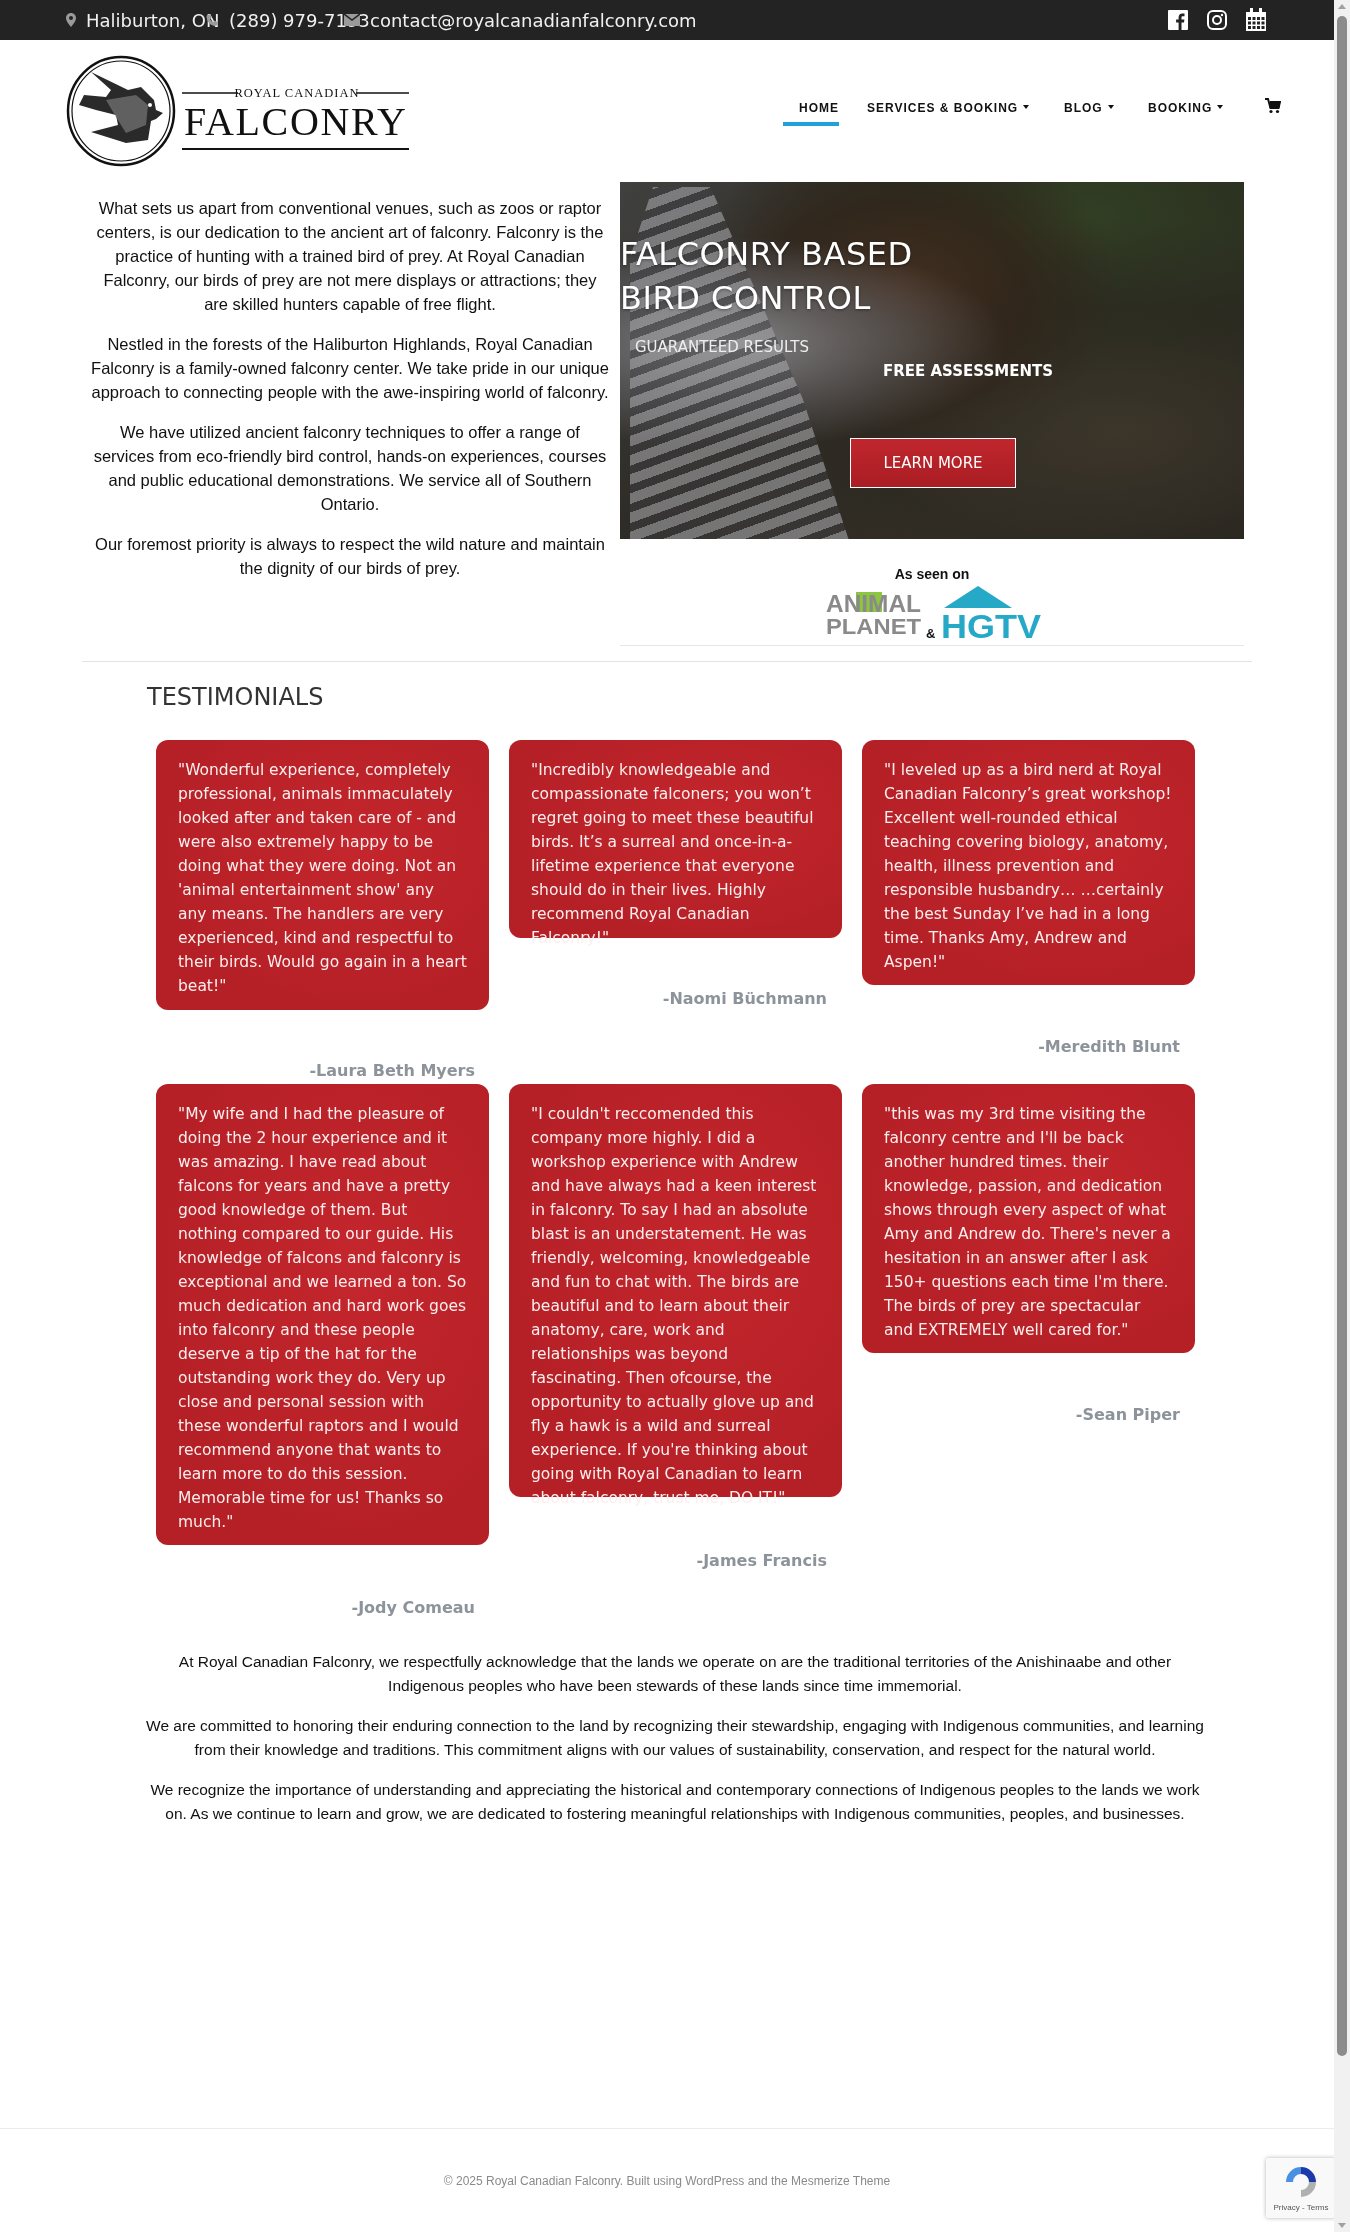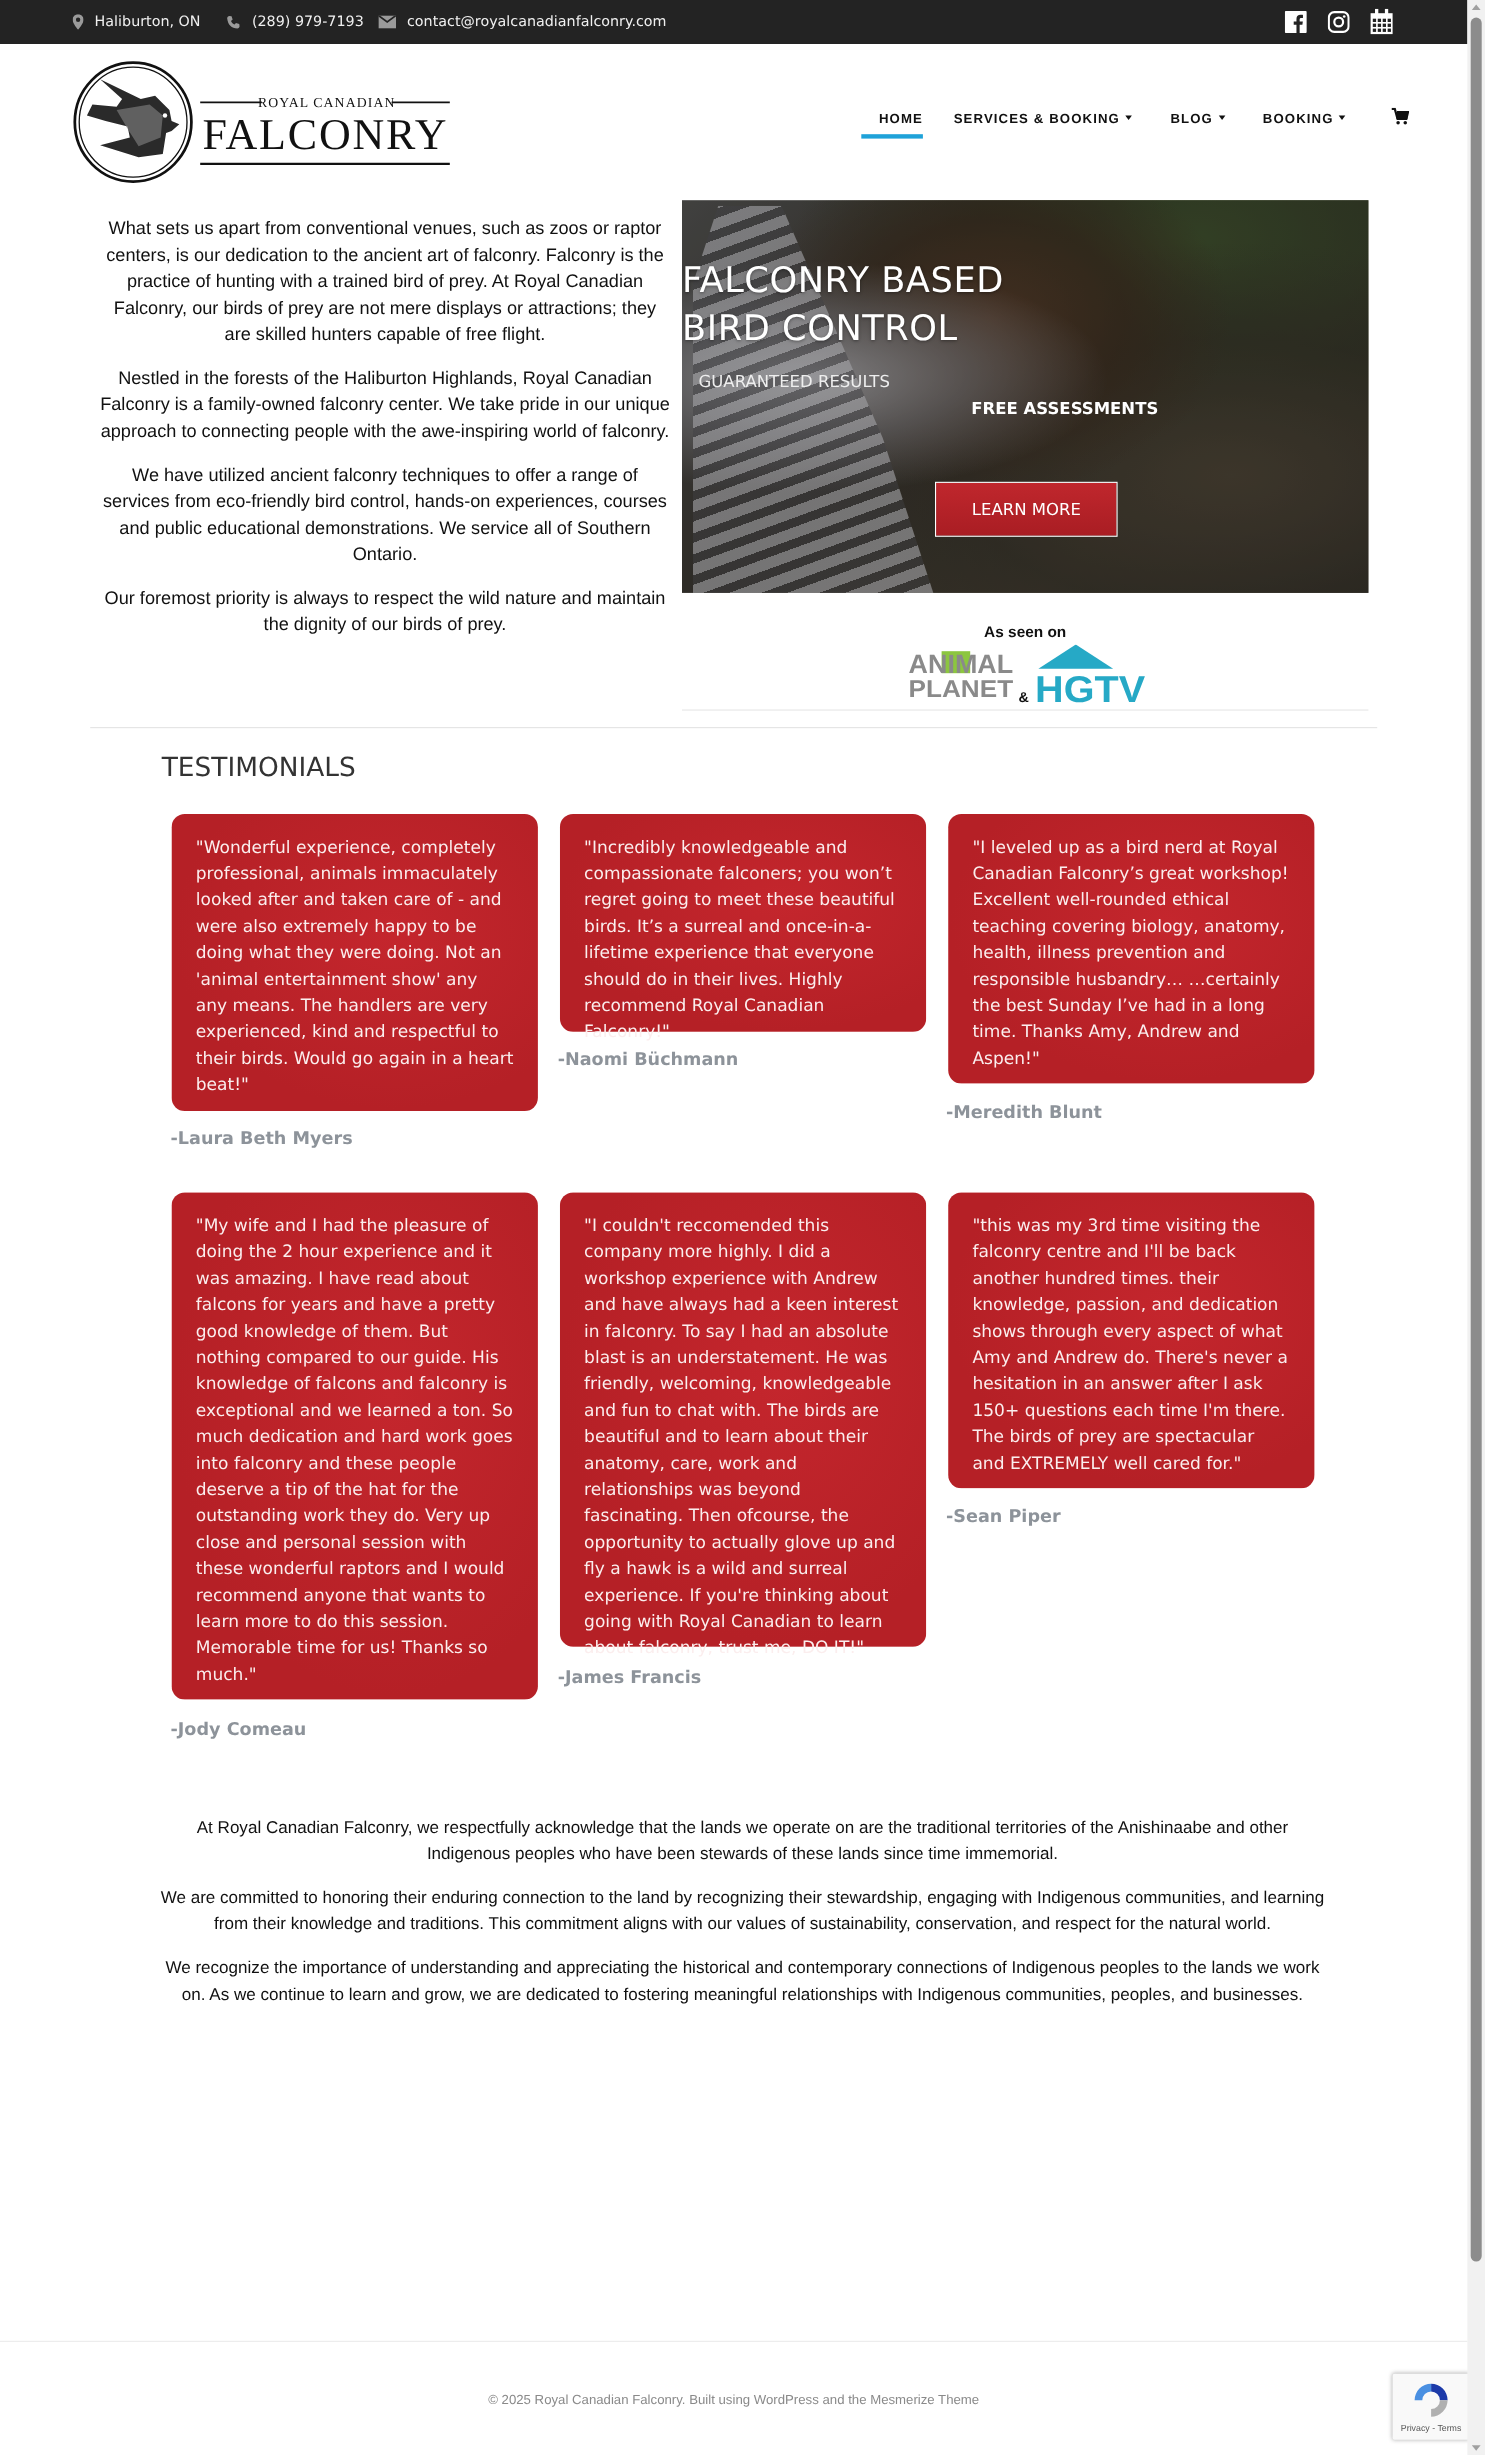--- a/index.html
+++ b/index.html
@@ -1,21 +1,21 @@
 <!DOCTYPE html>
 <html><head>
 <meta charset="utf-8">
 <style>
   * { box-sizing: border-box; margin: 0; padding: 0; }
   html, body { width: 1350px; height: 2232px; overflow: hidden; background: #ffffff; }
   body { font-family: "Liberation Sans", sans-serif; color: #222; position: relative; }
 
   
   .topbar { position: absolute; left: 0; top: 0; width: 1334px; height: 40px; background: #232323; color: #fff; }
-  .topbar .info { position: absolute; top: 0; height: 40px; display: flex; align-items: center; font-size: 13px; font-family: "DejaVu Sans", sans-serif; color: #f0f0f0; }
+  .topbar .info { position: absolute; top: 0; height: 40px; display: flex; align-items: center; font-size: 18px; font-family: "DejaVu Sans", sans-serif; color: #f0f0f0; }
   .topbar .info .ico { color: #9a9a9a; margin-right: 10px; font-size: 14px; display: inline-flex; }
   .topbar .social { position: absolute; top: 8px; display: flex; align-items: center; }
 
   
   .logo { position: absolute; left: 66px; top: 55px; width: 343px; height: 112px; }
   .nav { position: absolute; top: 96px; height: 24px; display: flex; align-items: center; font-family: "Liberation Sans", sans-serif; font-weight: bold; font-size: 12px; letter-spacing: 1px; color: #111; }
   .nav .item { position: absolute; white-space: nowrap; cursor: pointer; padding-left: 16px; }
   .nav .caret { display: inline-block; margin-left: 5px; width: 0; height: 0; border-left: 3px solid transparent; border-right: 3px solid transparent; border-top: 4px solid #111; vertical-align: middle; position: relative; top: -2px; }
   .nav .active-bar { position: absolute; left: 0; top: 21px; width: 100%; height: 4px; background: #1fa2d9; }
 
@@ -42,21 +42,21 @@
 
   
   .seen { position: absolute; left: 620px; top: 566px; width: 624px; text-align: center; font-weight: bold; font-size: 14px; color: #111; }
   .logos { position: absolute; left: 826px; top: 586px; width: 220px; height: 54px; }
   .seen-line { position: absolute; left: 620px; top: 645px; width: 624px; height: 1px; background: #e6e6e6; }
   .section-line { position: absolute; left: 82px; top: 661px; width: 1170px; height: 1px; background: #e3e3e3; }
 
   
   .t-heading { position: absolute; left: 147px; top: 683px; font-family: "DejaVu Sans", sans-serif; font-size: 24px; color: #333; letter-spacing: 0px; }
   .card { position: absolute; width: 333px; background: #bb2127; background-image: radial-gradient(ellipse at 60% 40%, #c4262d 0%, #b52026 70%); border-radius: 12px; color: #fbeeee; font-family: "DejaVu Sans", sans-serif; font-size: 15.5px; line-height: 24px; padding: 18px 22px 18px 22px; }
-  .author { position: absolute; font-family: "DejaVu Sans", sans-serif; font-weight: bold; font-size: 16px; color: #8d939a; text-align: left; width: 320px; }
+  .author { position: absolute; font-family: "DejaVu Sans", sans-serif; font-weight: bold; font-size: 16px; color: #8d939a; text-align: right; width: 320px; margin-top: 36px; }
 
   
   .land { position: absolute; left: 140px; top: 1650px; width: 1070px; text-align: center; font-size: 15.5px; line-height: 24px; color: #111; }
   .land p { margin-bottom: 16px; }
 
   .footer-line { position: absolute; left: 0; top: 2128px; width: 1334px; height: 1px; background: #ececec; }
   .footer { position: absolute; left: 0; top: 2174px; width: 1334px; text-align: center; font-size: 12px; color: #8a8a8a; }
 
   
   .recaptcha { position: absolute; left: 1266px; top: 2158px; width: 70px; height: 60px; background: #f9f9f9; border-radius: 2px; box-shadow: 0 0 4px rgba(0,0,0,0.3); text-align: center; }

